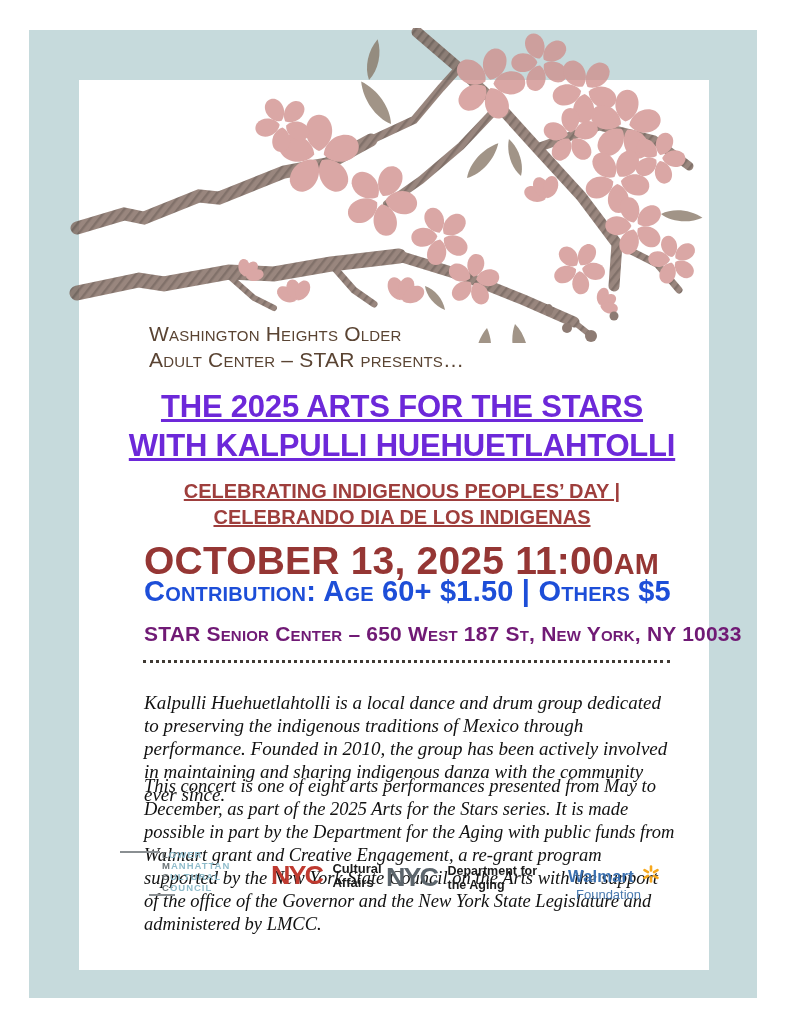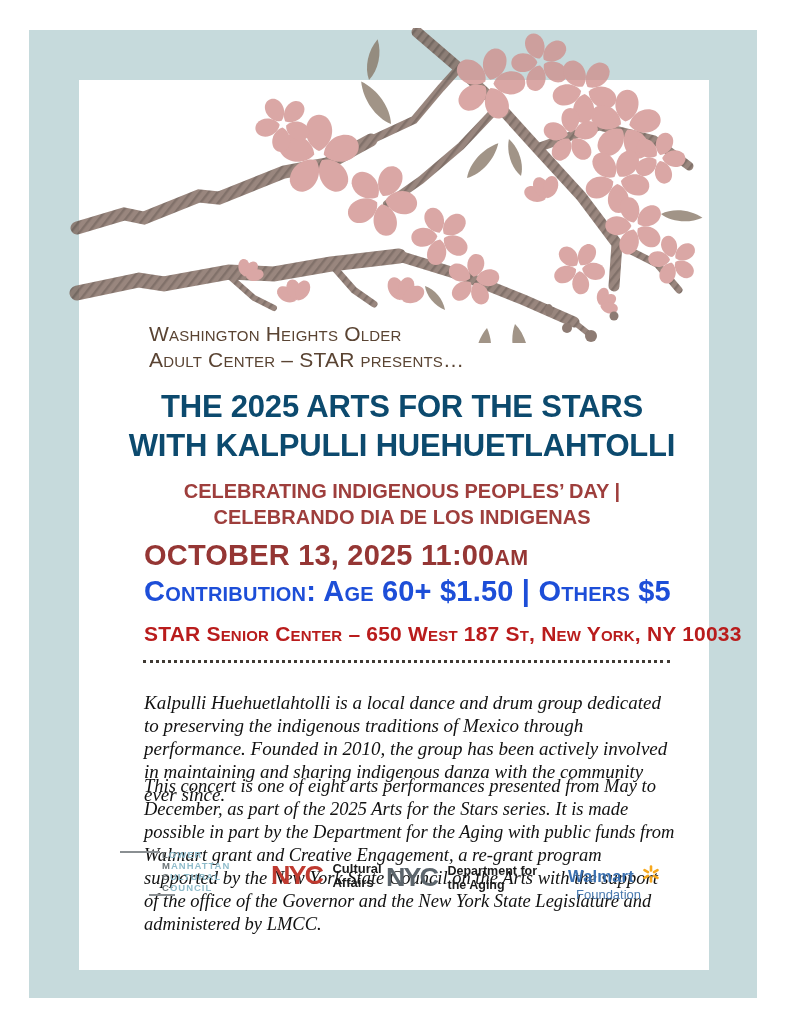--- a/index.html
+++ b/index.html
@@ -7,29 +7,29 @@
           font-family:"Liberation Sans",sans-serif;}
   .frame{position:absolute;left:29px;top:30px;width:728px;height:968px;background:#c6dadc;z-index:1;}
   .page{position:absolute;left:79px;top:80px;width:630px;height:890px;background:#ffffff;z-index:2;}
   .blossom{position:absolute;left:69px;top:28px;width:645px;height:315px;z-index:3;pointer-events:none;}
 
   .content{position:absolute;left:8px;top:0;width:787px;height:1024px;z-index:4;margin-top:31px;}
 
   .presenter{position:absolute;left:141px;top:290px;color:#5a4433;
              font-variant:small-caps;font-size:21px;line-height:26px;font-weight:500;letter-spacing:.2px;}
   .title{position:absolute;left:99px;top:356px;width:590px;text-align:center;
-         color:#0c4a6e;font-size:31px;font-weight:bold;line-height:39px;
-         white-space:pre-line;letter-spacing:-.2px;}
+         color:#6d28d9;font-size:31px;font-weight:bold;line-height:39px;
+         white-space:pre-line;letter-spacing:-.2px;text-decoration:underline;}
   .subtitle{position:absolute;left:99px;top:447px;width:590px;text-align:center;
-            color:#9e3e3c;font-size:20px;font-weight:bold;line-height:26px;white-space:pre-line;}
-  .dateline{position:absolute;left:136px;top:508px;color:#953634;font-size:29px;font-weight:bold;letter-spacing:.2px;}
+            color:#9e3e3c;font-size:20px;font-weight:bold;line-height:26px;white-space:pre-line;text-decoration:underline;}
+  .dateline{position:absolute;left:136px;top:508px;color:#953634;font-size:39px;font-weight:bold;letter-spacing:.2px;}
   .dateline .suffix{font-size:0.74em;}
   .contribution{position:absolute;left:136px;top:544px;color:#1d4ed8;font-size:29px;font-weight:bold;
                 font-variant:small-caps;letter-spacing:.2px;}
-  .venue{position:absolute;left:136px;top:591px;color:#b91c1c;font-size:21px;font-weight:600;
+  .venue{position:absolute;left:136px;top:591px;color:#701a75;font-size:21px;font-weight:600;
          font-variant:small-caps;letter-spacing:.2px;}
   .dotted-rule{position:absolute;left:135px;top:629px;width:527px;height:0;
                border-top:3px dotted #3f3933;}
   .para1{position:absolute;left:136px;top:641px;width:530px;color:#111111;
          font-family:"Liberation Serif",serif;font-size:19px;line-height:23px;font-style:italic;}
   .para2{position:absolute;left:136px;top:725px;width:532px;color:#111111;
          font-family:"Liberation Serif",serif;font-style:italic;font-size:18.5px;line-height:23px;}
 
   .logos{position:absolute;left:136px;top:816px;width:540px;height:60px;}
   .lmcc{position:absolute;left:18px;top:2px;}

